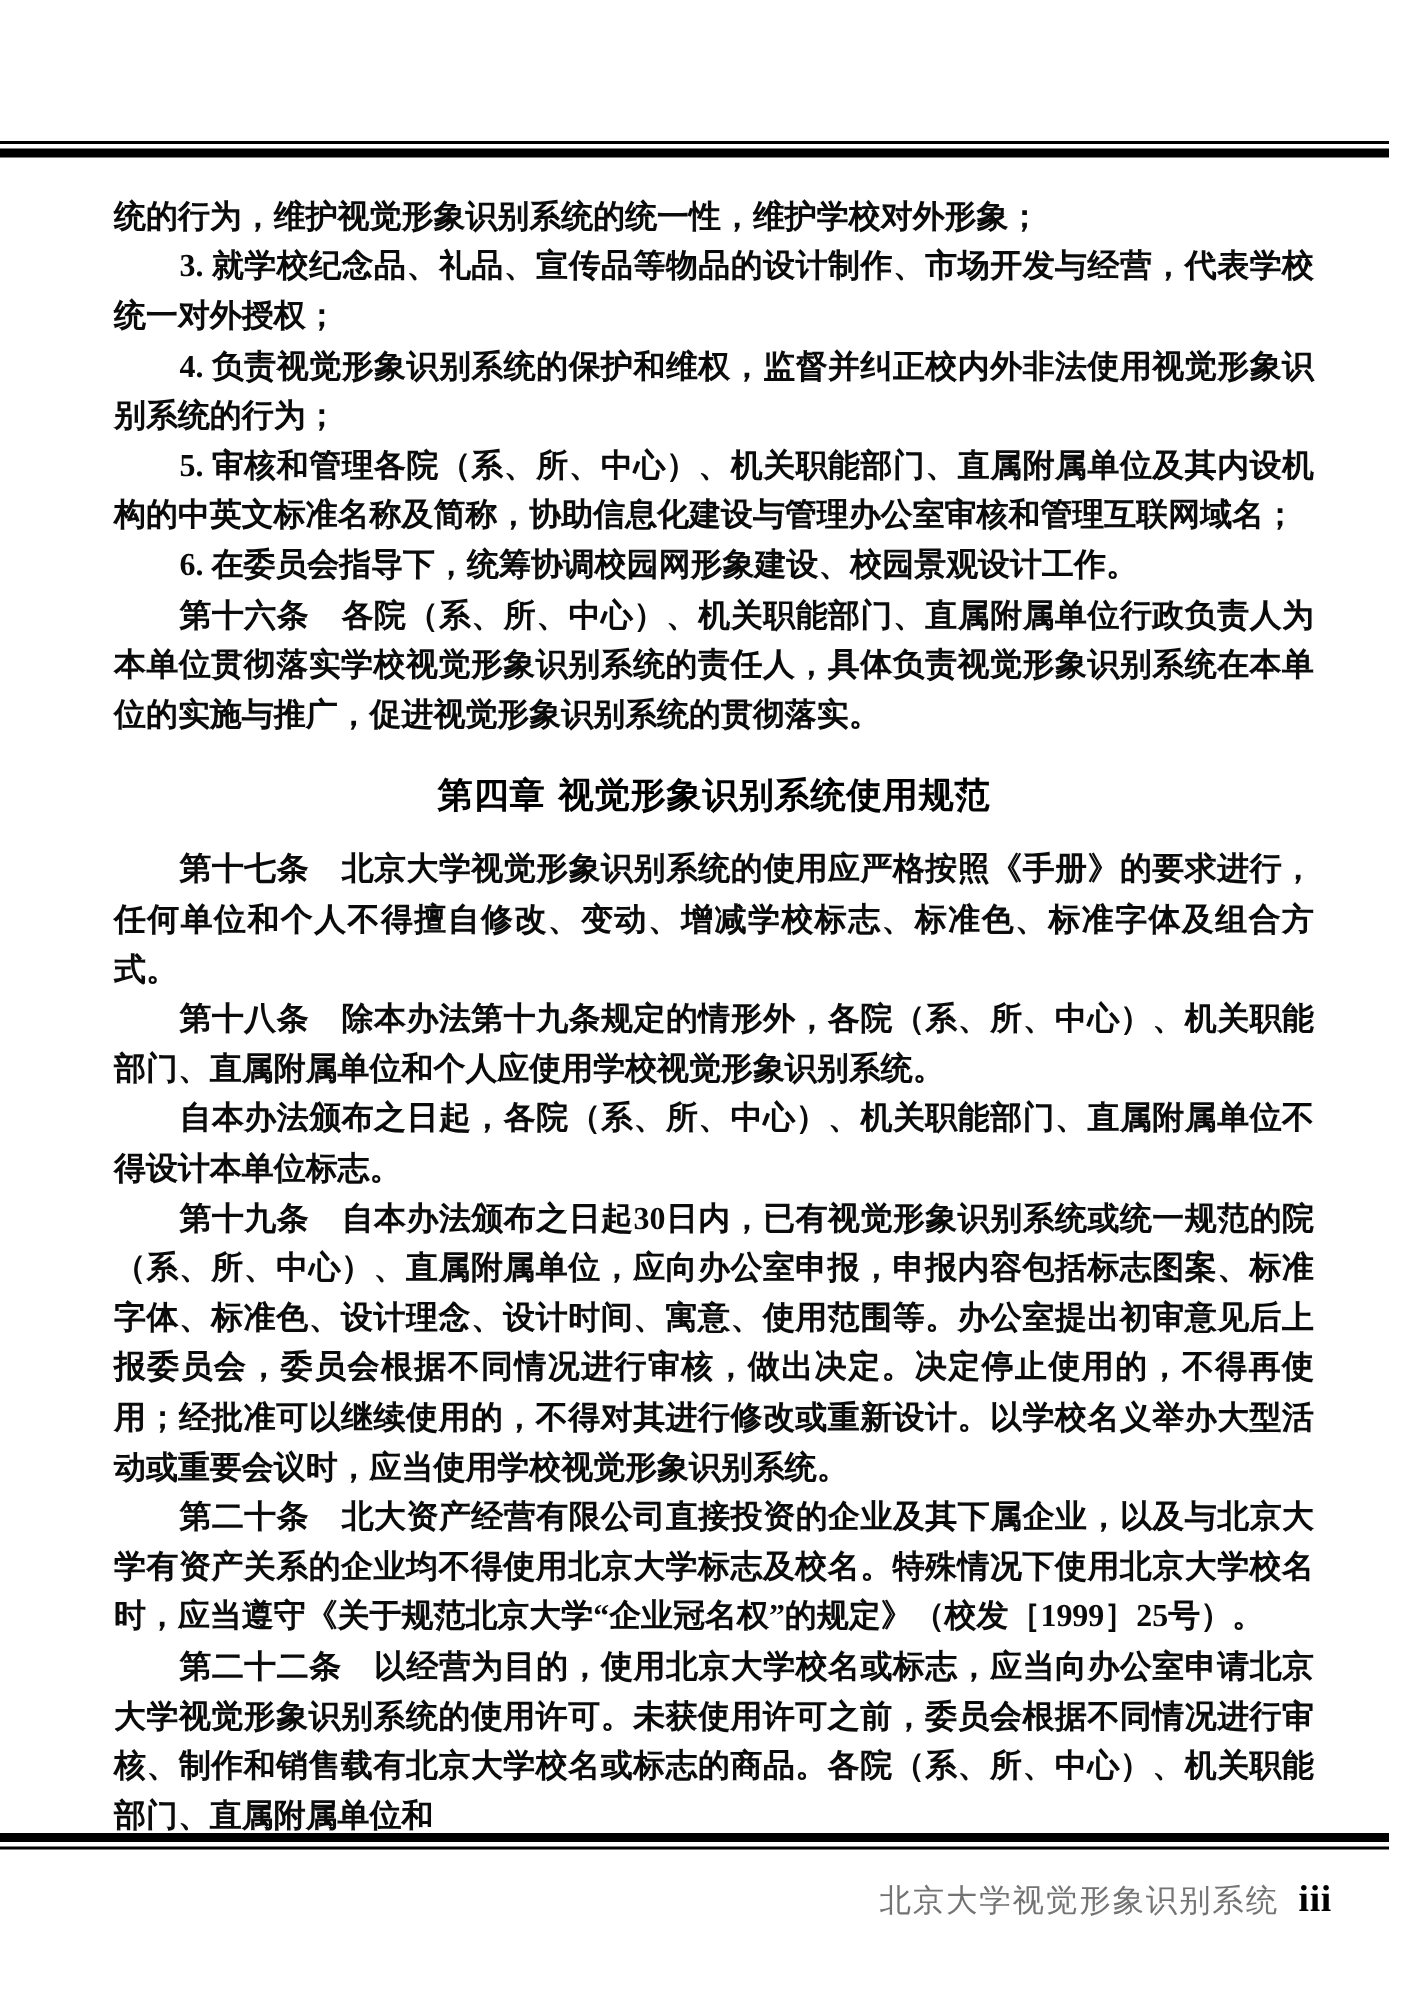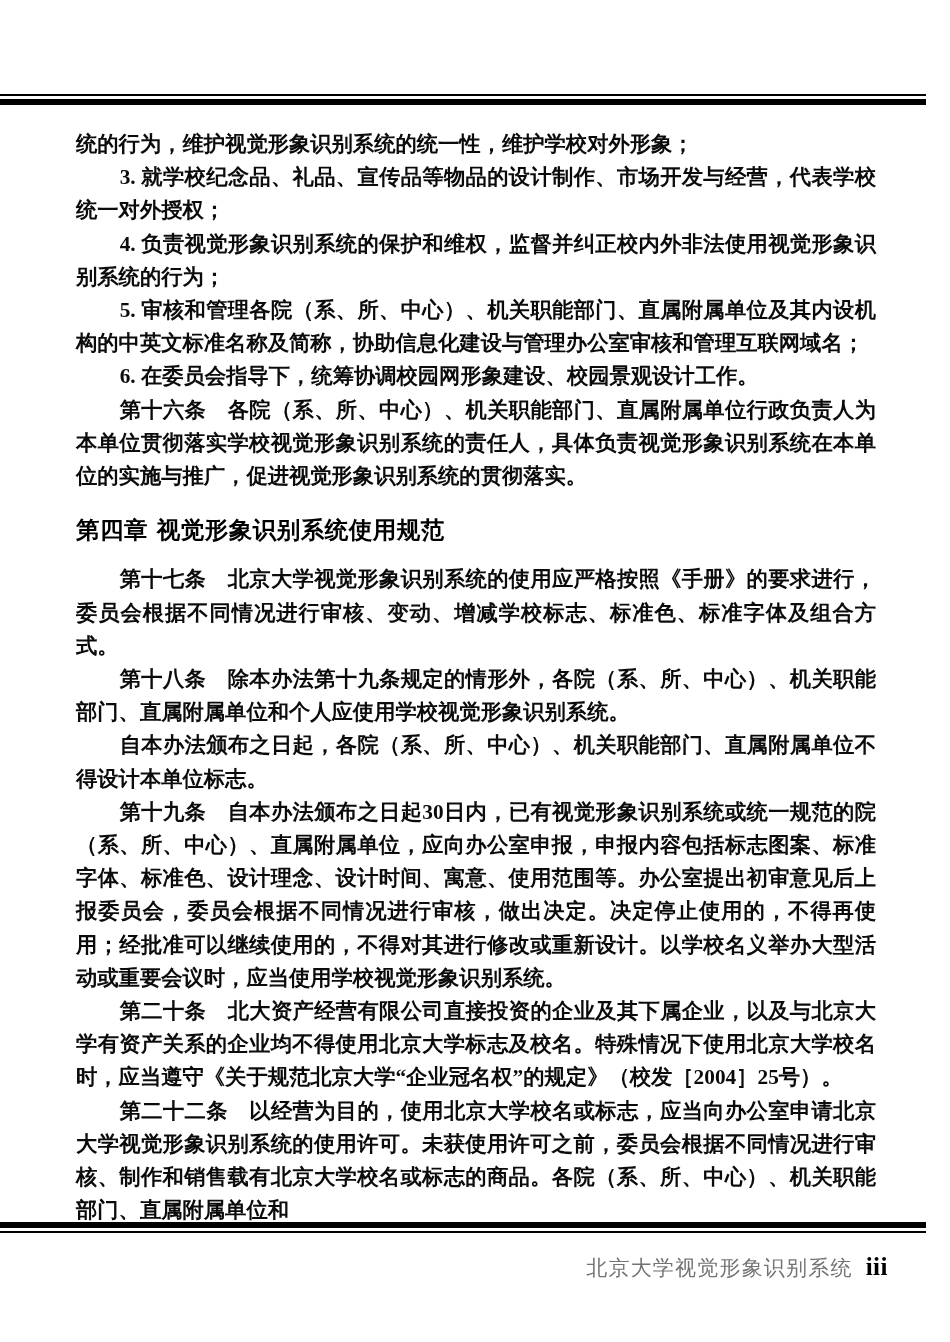--- a/index.html
+++ b/index.html
@@ -81,20 +81,21 @@
   p.indent {
     text-indent: 2.05em;
   }
 
   h2.chapter {
     margin: 0;
     font-family: "DejaVu Sans", "Liberation Sans", sans-serif;
     font-size: 23.5px;
     line-height: 33.2px;
     font-weight: 700;
+    text-align: center;
     letter-spacing: 0.5px;
     color: #000;
   }
 
   .chapter-wrap {
     padding-top: 21px;
     padding-bottom: 16px;
   }
 
   
@@ -143,29 +144,29 @@
     <p class="para indent">5. 审核和管理各院（系、所、中心）、机关职能部门、直属附属单位及其内设机构的中英文标准名称及简称，协助信息化建设与管理办公室审核和管理互联网域名；</p>
 
     <p class="para indent">6. 在委员会指导下，统筹协调校园网形象建设、校园景观设计工作。</p>
 
     <p class="para indent">第十六条　各院（系、所、中心）、机关职能部门、直属附属单位行政负责人为本单位贯彻落实学校视觉形象识别系统的责任人，具体负责视觉形象识别系统在本单位的实施与推广，促进视觉形象识别系统的贯彻落实。</p>
 
     <div class="chapter-wrap">
       <h2 class="chapter">第四章  视觉形象识别系统使用规范</h2>
     </div>
 
-    <p class="para indent">第十七条　北京大学视觉形象识别系统的使用应严格按照《手册》的要求进行，委员会根据不同情况进行审核、变动、增减学校标志、标准色、标准字体及组合方式。</p>
+    <p class="para indent">第十七条　北京大学视觉形象识别系统的使用应严格按照《手册》的要求进行，任何单位和个人不得擅自修改、变动、增减学校标志、标准色、标准字体及组合方式。</p>
 
     <p class="para indent">第十八条　除本办法第十九条规定的情形外，各院（系、所、中心）、机关职能部门、直属附属单位和个人应使用学校视觉形象识别系统。</p>
 
     <p class="para indent">自本办法颁布之日起，各院（系、所、中心）、机关职能部门、直属附属单位不得设计本单位标志。</p>
 
     <p class="para indent">第十九条　自本办法颁布之日起30日内，已有视觉形象识别系统或统一规范的院（系、所、中心）、直属附属单位，应向办公室申报，申报内容包括标志图案、标准字体、标准色、设计理念、设计时间、寓意、使用范围等。办公室提出初审意见后上报委员会，委员会根据不同情况进行审核，做出决定。决定停止使用的，不得再使用；经批准可以继续使用的，不得对其进行修改或重新设计。以学校名义举办大型活动或重要会议时，应当使用学校视觉形象识别系统。</p>
 
-    <p class="para indent">第二十条　北大资产经营有限公司直接投资的企业及其下属企业，以及与北京大学有资产关系的企业均不得使用北京大学标志及校名。特殊情况下使用北京大学校名时，应当遵守《关于规范北京大学“企业冠名权”的规定》（校发［2004］25号）。</p>
+    <p class="para indent">第二十条　北大资产经营有限公司直接投资的企业及其下属企业，以及与北京大学有资产关系的企业均不得使用北京大学标志及校名。特殊情况下使用北京大学校名时，应当遵守《关于规范北京大学“企业冠名权”的规定》（校发［1999］25号）。</p>
 
 
     <p class="para indent">第二十二条　以经营为目的，使用北京大学校名或标志，应当向办公室申请北京大学视觉形象识别系统的使用许可。未获使用许可之前，委员会根据不同情况进行审核、制作和销售载有北京大学校名或标志的商品。各院（系、所、中心）、机关职能部门、直属附属单位和</p>
 
   </div>
 
   <div class="rule-bottom" style="top:1222px;">
     <div class="thick"></div>
     <div class="thin"></div>
   </div>

